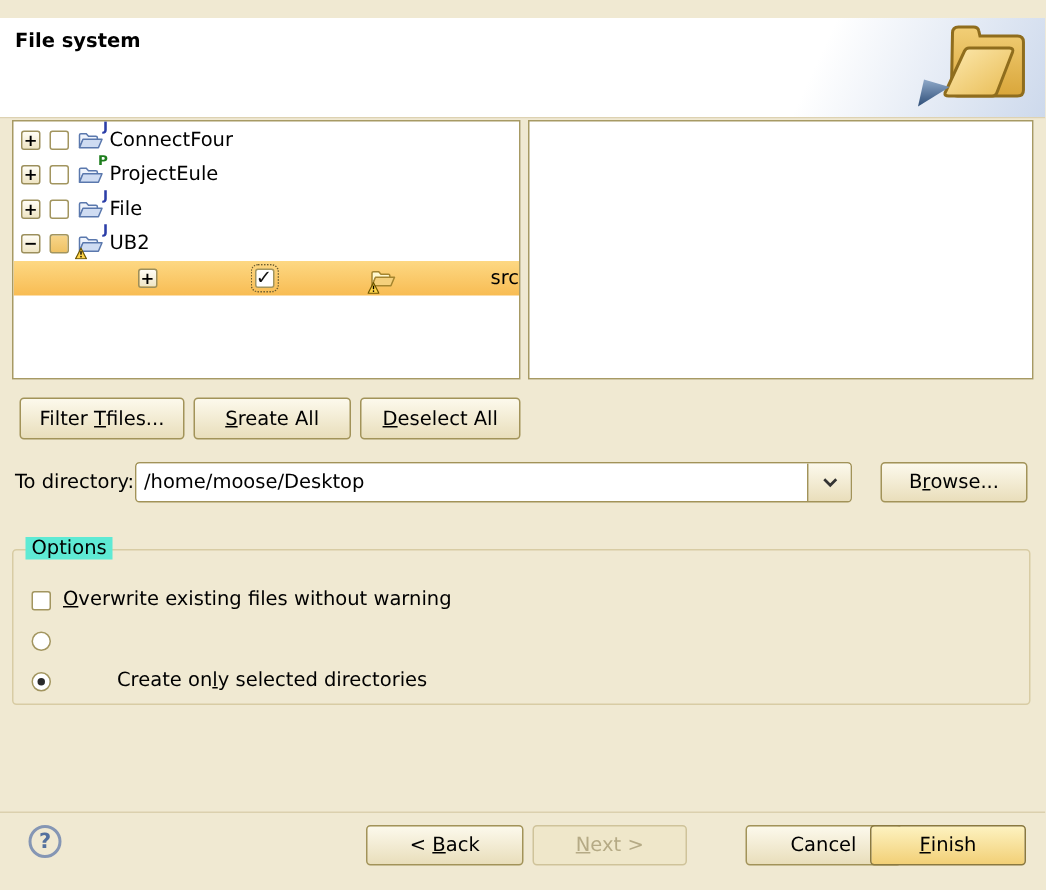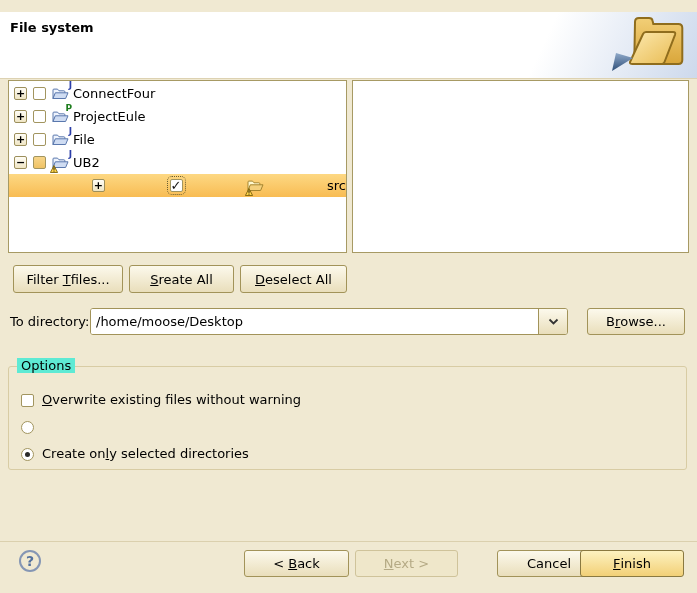--- a/index.html
+++ b/index.html
@@ -78,21 +78,21 @@
 
   
   .options { position:absolute; left:8px; top:366px; width:679px; height:104px;
              border:1px solid #d8cca4; border-radius:3px; }
   .options-legend { position:absolute; left:8px; top:-9px; background:#5eead4; padding:0 4px; }
   .opt-row { position:absolute; left:12px; display:flex; align-items:flex-end; height:18px; }
   .opt-row .lab { margin-left:8px; white-space:pre; }
   .opt-row .lab .u { text-decoration:underline; }
   .opt-overwrite { top:22px; }
   .opt-structure { top:49px; }
-  .opt-selected  { top:76px; }
+  .opt-selected  { top:76px;gap:36px; }
   .cb2 { width:13px; height:13px; border:1px solid #a2955f; border-radius:2px; background:#fff; }
   .radio { width:13px; height:13px; border:1px solid #a2955f; border-radius:50%; background:#fff; position:relative; }
   .radio-checked::after { content:""; position:absolute; left:3px; top:3px; width:5px; height:5px;
                           border-radius:50%; background:#2a2a2a; }
 
   
   .footer-sep { position:absolute; left:0; top:541px; width:697px; height:1px; background:#dbd0ae; }
   .help-btn { position:absolute; left:19px; top:550px; width:22px; height:22px; border-radius:50%;
               border:2px solid #8596b4; color:#54719e; font-weight:bold; font-size:14px;
               display:flex; align-items:center; justify-content:center; background:transparent; }

